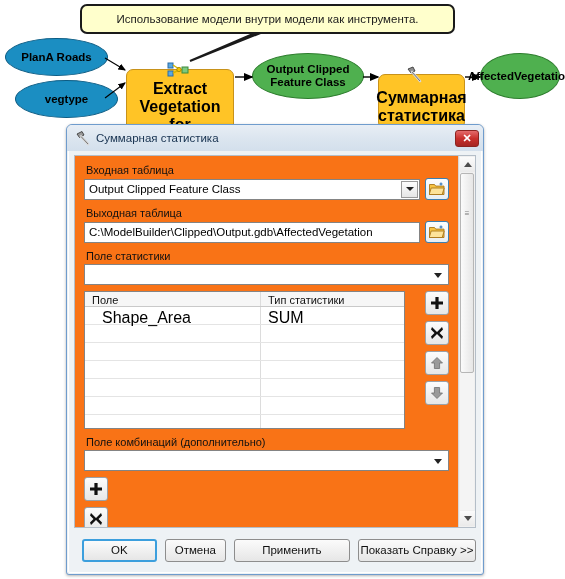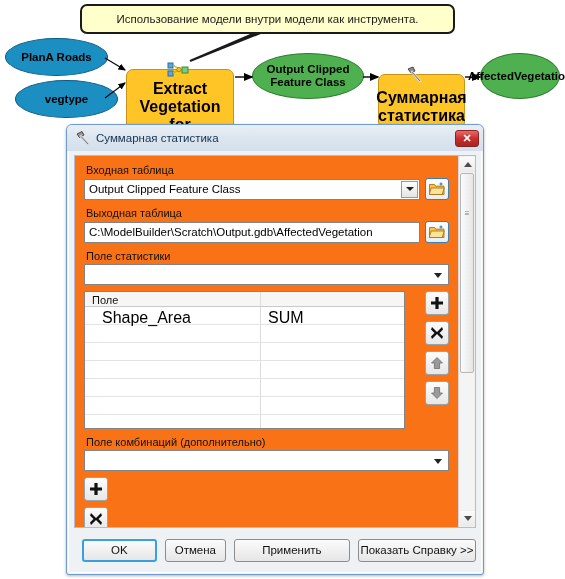--- a/index.html
+++ b/index.html
@@ -318,40 +318,41 @@
               <path d="M0.5,2.5 h5 l1.2,1.6 h8.3 v8.4 h-14.5 z" fill="#f6c344" stroke="#a9761a" stroke-width="0.9"></path>
               <path d="M2.2,6 h13 l-2,6.5 h-13 z" fill="#fde39a" stroke="#a9761a" stroke-width="0.9"></path>
               <path d="M12,0.5 v3 M10.5,2 h3" stroke="#2b72b8" stroke-width="1.1"></path>
             </svg>
           </div>
         </div>
 
         <div class="fld-label">Выходная таблица</div>
         <div class="row">
           <div class="textbox">
-            <span>C:\ModelBuilder\Scratch\Output.gdb\AffectedVegetation</span>
+            <span>C:\ModelBuilder\Clipped\Output.gdb\AffectedVegetation</span>
           </div>
           <div class="browse-btn">
             <svg width="16" height="14" viewBox="0 0 16 14">
               <path d="M0.5,2.5 h5 l1.2,1.6 h8.3 v8.4 h-14.5 z" fill="#f6c344" stroke="#a9761a" stroke-width="0.9"></path>
               <path d="M2.2,6 h13 l-2,6.5 h-13 z" fill="#fde39a" stroke="#a9761a" stroke-width="0.9"></path>
               <path d="M12,0.5 v3 M10.5,2 h3" stroke="#2b72b8" stroke-width="1.1"></path>
             </svg>
           </div>
         </div>
 
         <div class="fld-label">Поле статистики</div>
         <div class="plain-combo">
           <span class="flat-arrow"></span>
         </div>
 
         <div class="table-wrap">
           <div class="grid">
             <div class="grid-head">
               <div class="col1">Поле</div>
+              <div class="col2">Тип статистики</div>
             </div>
             <div class="grid-rows">
               <div class="grid-row">
                 <div class="col1">Shape_Area</div>
                 <div class="col2">SUM</div>
               </div>
               <div class="grid-row">
                 <div class="col1"></div>
                 <div class="col2"></div>
               </div>

